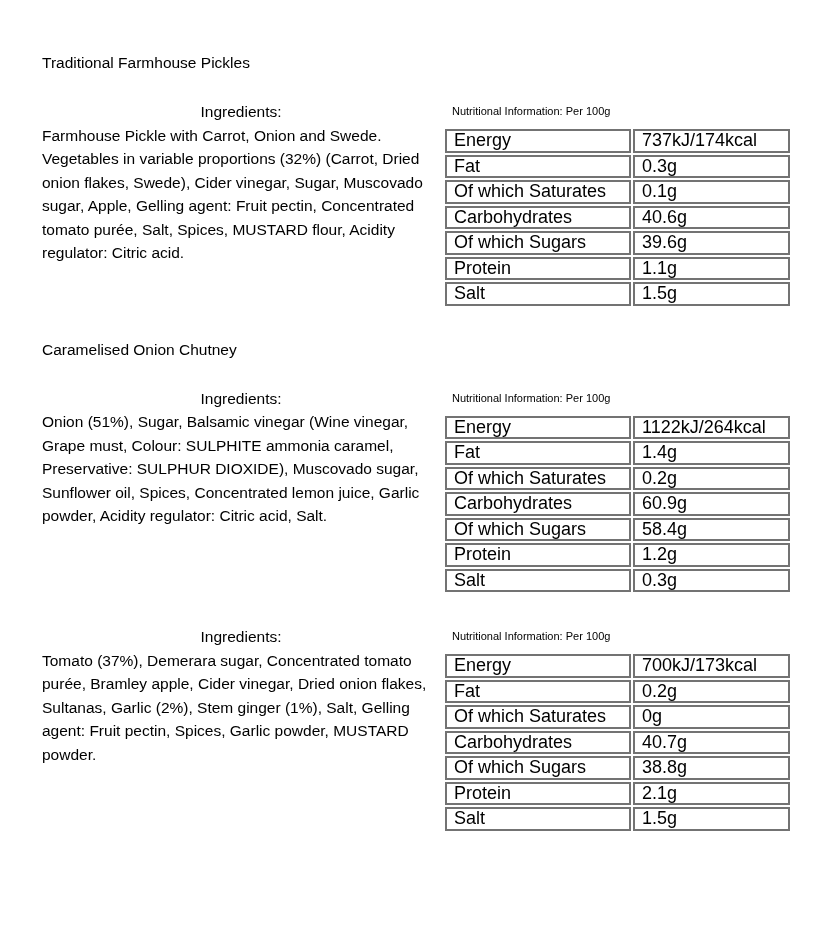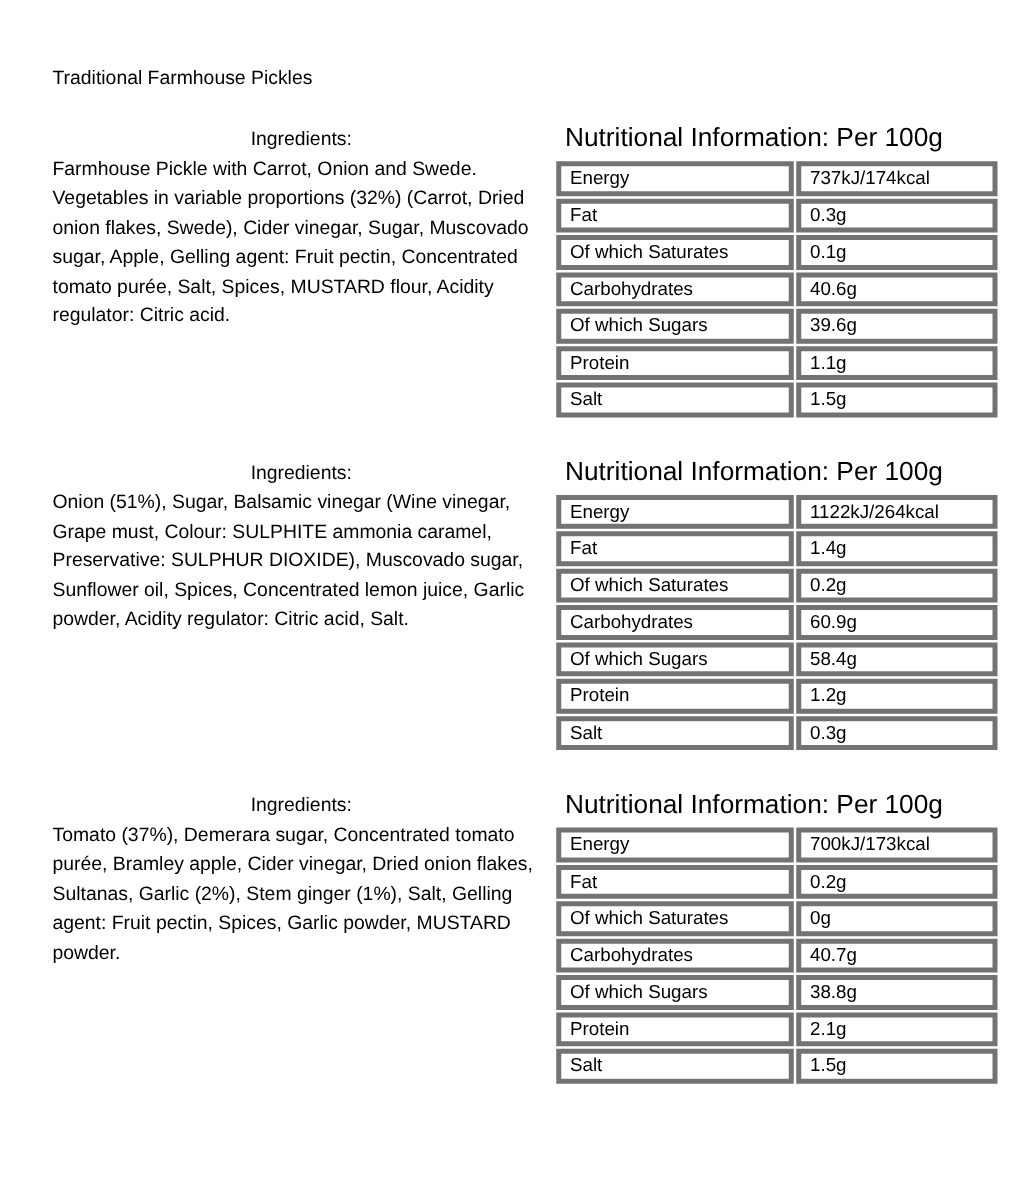--- a/index.html
+++ b/index.html
@@ -46,34 +46,34 @@
   }
   .ingredients-text {
     font-size: 15.5px;
     line-height: 23.5px;
     margin: 0;
   }
   .ingredients-text .bold {
     font-weight: normal;
   }
   .nutrition-heading {
-    font-size: 21px;
+    font-size: 11px;
     line-height: 22px;
     padding-left: 9px;
     margin-bottom: 5px;
   }
   table.nutrition {
     border-collapse: separate;
     border-spacing: 2px;
     width: 100%;
     table-layout: fixed;
   }
   table.nutrition td {
-    border: 4px solid #737373;
-    font-size: 15px;
+    border: 2px solid #737373;
+    font-size: 18px;
     line-height: 19.5px;
     padding: 0px 7px;
     background: #ffffff;
     overflow: hidden;
     white-space: nowrap;
   }
   td.nut-label { width: 168px; }
   td.nut-value { width: 139px; }
 </style>
 </head>
@@ -120,20 +120,21 @@
                 <td class="nut-label">Salt</td>
                 <td class="nut-value">1.5g</td>
               </tr>
             </tbody>
         </table>
       </div>
     </div>
   </section>
 
   <section class="product">
+    <h2 class="product-title">Caramelised Onion Chutney</h2>
     <div class="cols">
       <div class="left-col">
         <div class="ingredients-label">Ingredients:</div>
         <p class="ingredients-text"><span>Onion (51%), Sugar, Balsamic vinegar (Wine vinegar, Grape must, Colour: </span><span class="bold">SULPHITE</span><span> ammonia caramel, Preservative: </span><span class="bold">SULPHUR DIOXIDE</span><span>), Muscovado sugar, Sunflower oil, Spices, Concentrated lemon juice, Garlic powder, Acidity regulator: Citric acid, Salt.</span></p>
       </div>
       <div class="right-col">
         <div class="nutrition-heading">Nutritional Information: Per 100g</div>
         <table class="nutrition">
           <tbody>
               <tr>

